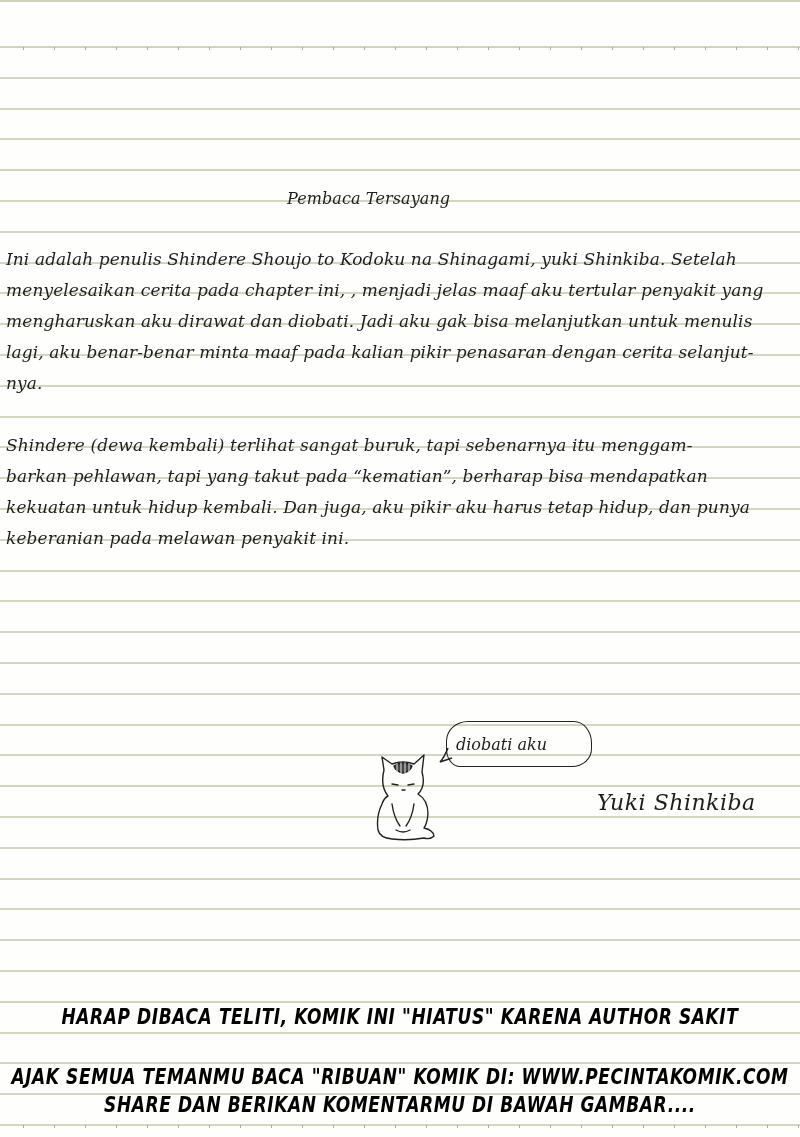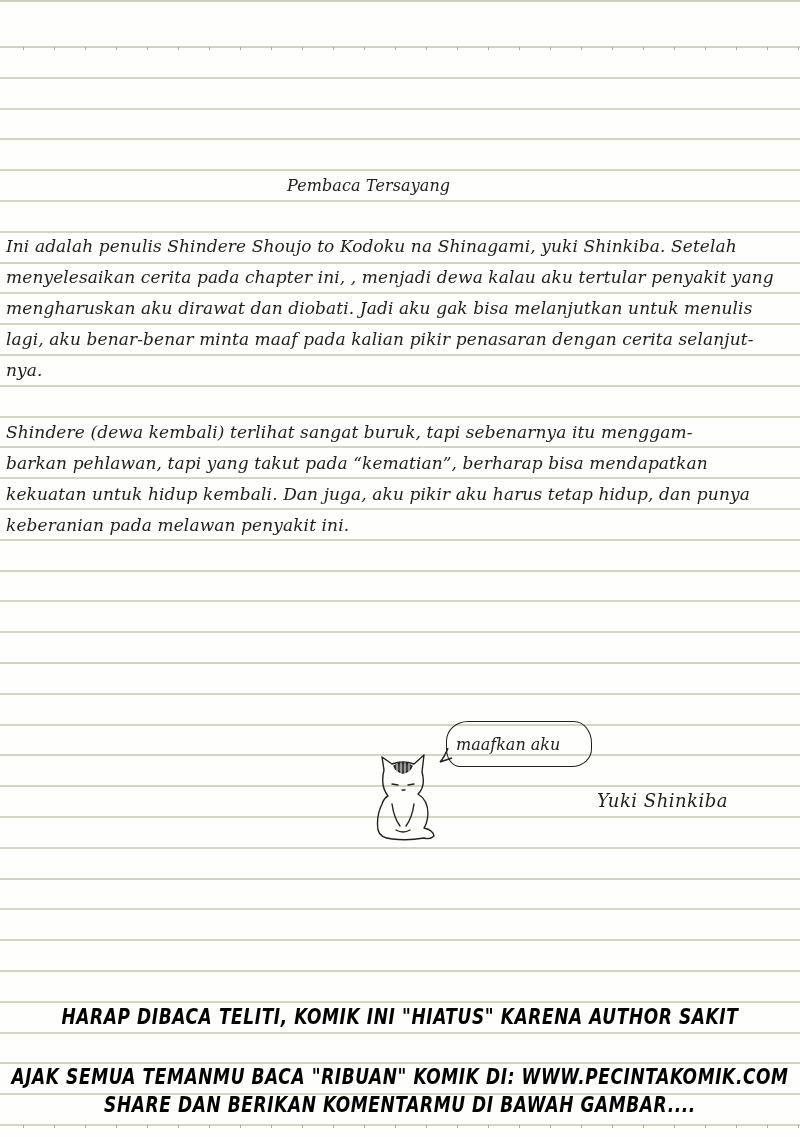--- a/index.html
+++ b/index.html
@@ -43,20 +43,21 @@
     }
     .hw {
       position: absolute;
       font-family: "DejaVu Serif", serif;
       font-style: italic;
       color: #1e1e1e;
       font-size: 17px;
       letter-spacing: 0.1px;
       white-space: nowrap;
       line-height: 1;
+      margin-top: 13px;
     }
     .greeting {
       left: 287px;
       top: 178px;
       font-size: 16px;
     }
     .para-line {
       left: 6px;
     }
     .bubble {
@@ -77,21 +78,21 @@
       font-style: italic;
       font-size: 16px;
       color: #1e1e1e;
     }
     .signature {
       position: absolute;
       left: 597px;
       top: 790px;
       font-family: "DejaVu Serif", serif;
       font-style: italic;
-      font-size: 18px;
+      font-size: 22px;
       color: #1e1e1e;
       letter-spacing: 0.5px;
     }
     .cat {
       position: absolute;
       left: 370px;
       top: 752px;
       width: 70px;
       height: 90px;
     }
@@ -209,35 +210,35 @@
       <div class="tick" style="left: 705px;"></div>
       <div class="tick" style="left: 736px;"></div>
       <div class="tick" style="left: 767px;"></div>
       <div class="tick" style="left: 798px;"></div>
     </div>
   </div>
 
 <div class="hw greeting">Pembaca Tersayang</div>
 
 <div class="hw para-line" style="top:238px">Ini adalah penulis Shindere Shoujo to Kodoku na Shinagami, yuki Shinkiba. Setelah</div>
-<div class="hw para-line" style="top:269px">menyelesaikan cerita pada chapter ini, , menjadi dewa kalau aku tertular penyakit yang</div>
+<div class="hw para-line" style="top:269px">menyelesaikan cerita pada chapter ini, , menjadi jelas maaf aku tertular penyakit yang</div>
 <div class="hw para-line" style="top:300px">mengharuskan aku dirawat dan diobati. Jadi aku gak bisa melanjutkan untuk menulis</div>
 <div class="hw para-line" style="top:331px">lagi, aku benar-benar minta maaf pada kalian pikir penasaran dengan cerita selanjut-</div>
 <div class="hw para-line" style="top:362px">nya.</div>
 
 <div class="hw para-line" style="top:424px">Shindere (dewa kembali) terlihat sangat  buruk, tapi sebenarnya itu menggam-</div>
 <div class="hw para-line" style="top:455px">barkan pehlawan, tapi yang takut pada “kematian”, berharap bisa mendapatkan</div>
 <div class="hw para-line" style="top:486px">kekuatan untuk hidup kembali. Dan juga, aku pikir aku harus tetap hidup, dan punya</div>
 <div class="hw para-line" style="top:517px">keberanian pada melawan penyakit ini.</div>
 
 <div class="bubble"></div>
 <svg style="position:absolute;left:438px;top:748px" width="16" height="16">
   <path d="M10 0 Q6 10 2 14 Q8 12 14 10" fill="none" stroke="#222" stroke-width="1.5"></path>
 </svg>
-<div class="bubble-text">maafkan aku</div>
+<div class="bubble-text">diobati aku</div>
 
 <svg class="cat" viewBox="0 0 70 90">
   <g fill="none" stroke="#222" stroke-width="1.4" stroke-linecap="round" stroke-linejoin="round">
     <path d="M14 18 L12 5 L22 12 Q33 8 44 12 L54 3 L52 20 Q56 34 48 42 Q58 48 58 62 Q57 72 54 76 Q63 78 64 84 Q60 88 54 86 Q38 89 22 87 Q10 86 8 78 Q6 64 12 52 Q14 46 18 44 Q10 34 14 18 Z"></path>
     <path d="M24 14 Q33 8 42 14 Q40 20 33 21 Q26 20 24 14 Z" fill="#444"></path>
     <path d="M27 12 L27 20 M31 11 L31 21 M35 11 L35 21 M39 12 L39 20" stroke="#eee" stroke-width="1"></path>
     <path d="M22 32 L28 33 M38 33 L44 32"></path>
     <path d="M32 38 L35 38"></path>
     <path d="M22 52 Q24 66 30 74 M44 52 Q42 66 36 74"></path>
     <path d="M26 78 Q33 82 40 78"></path>

